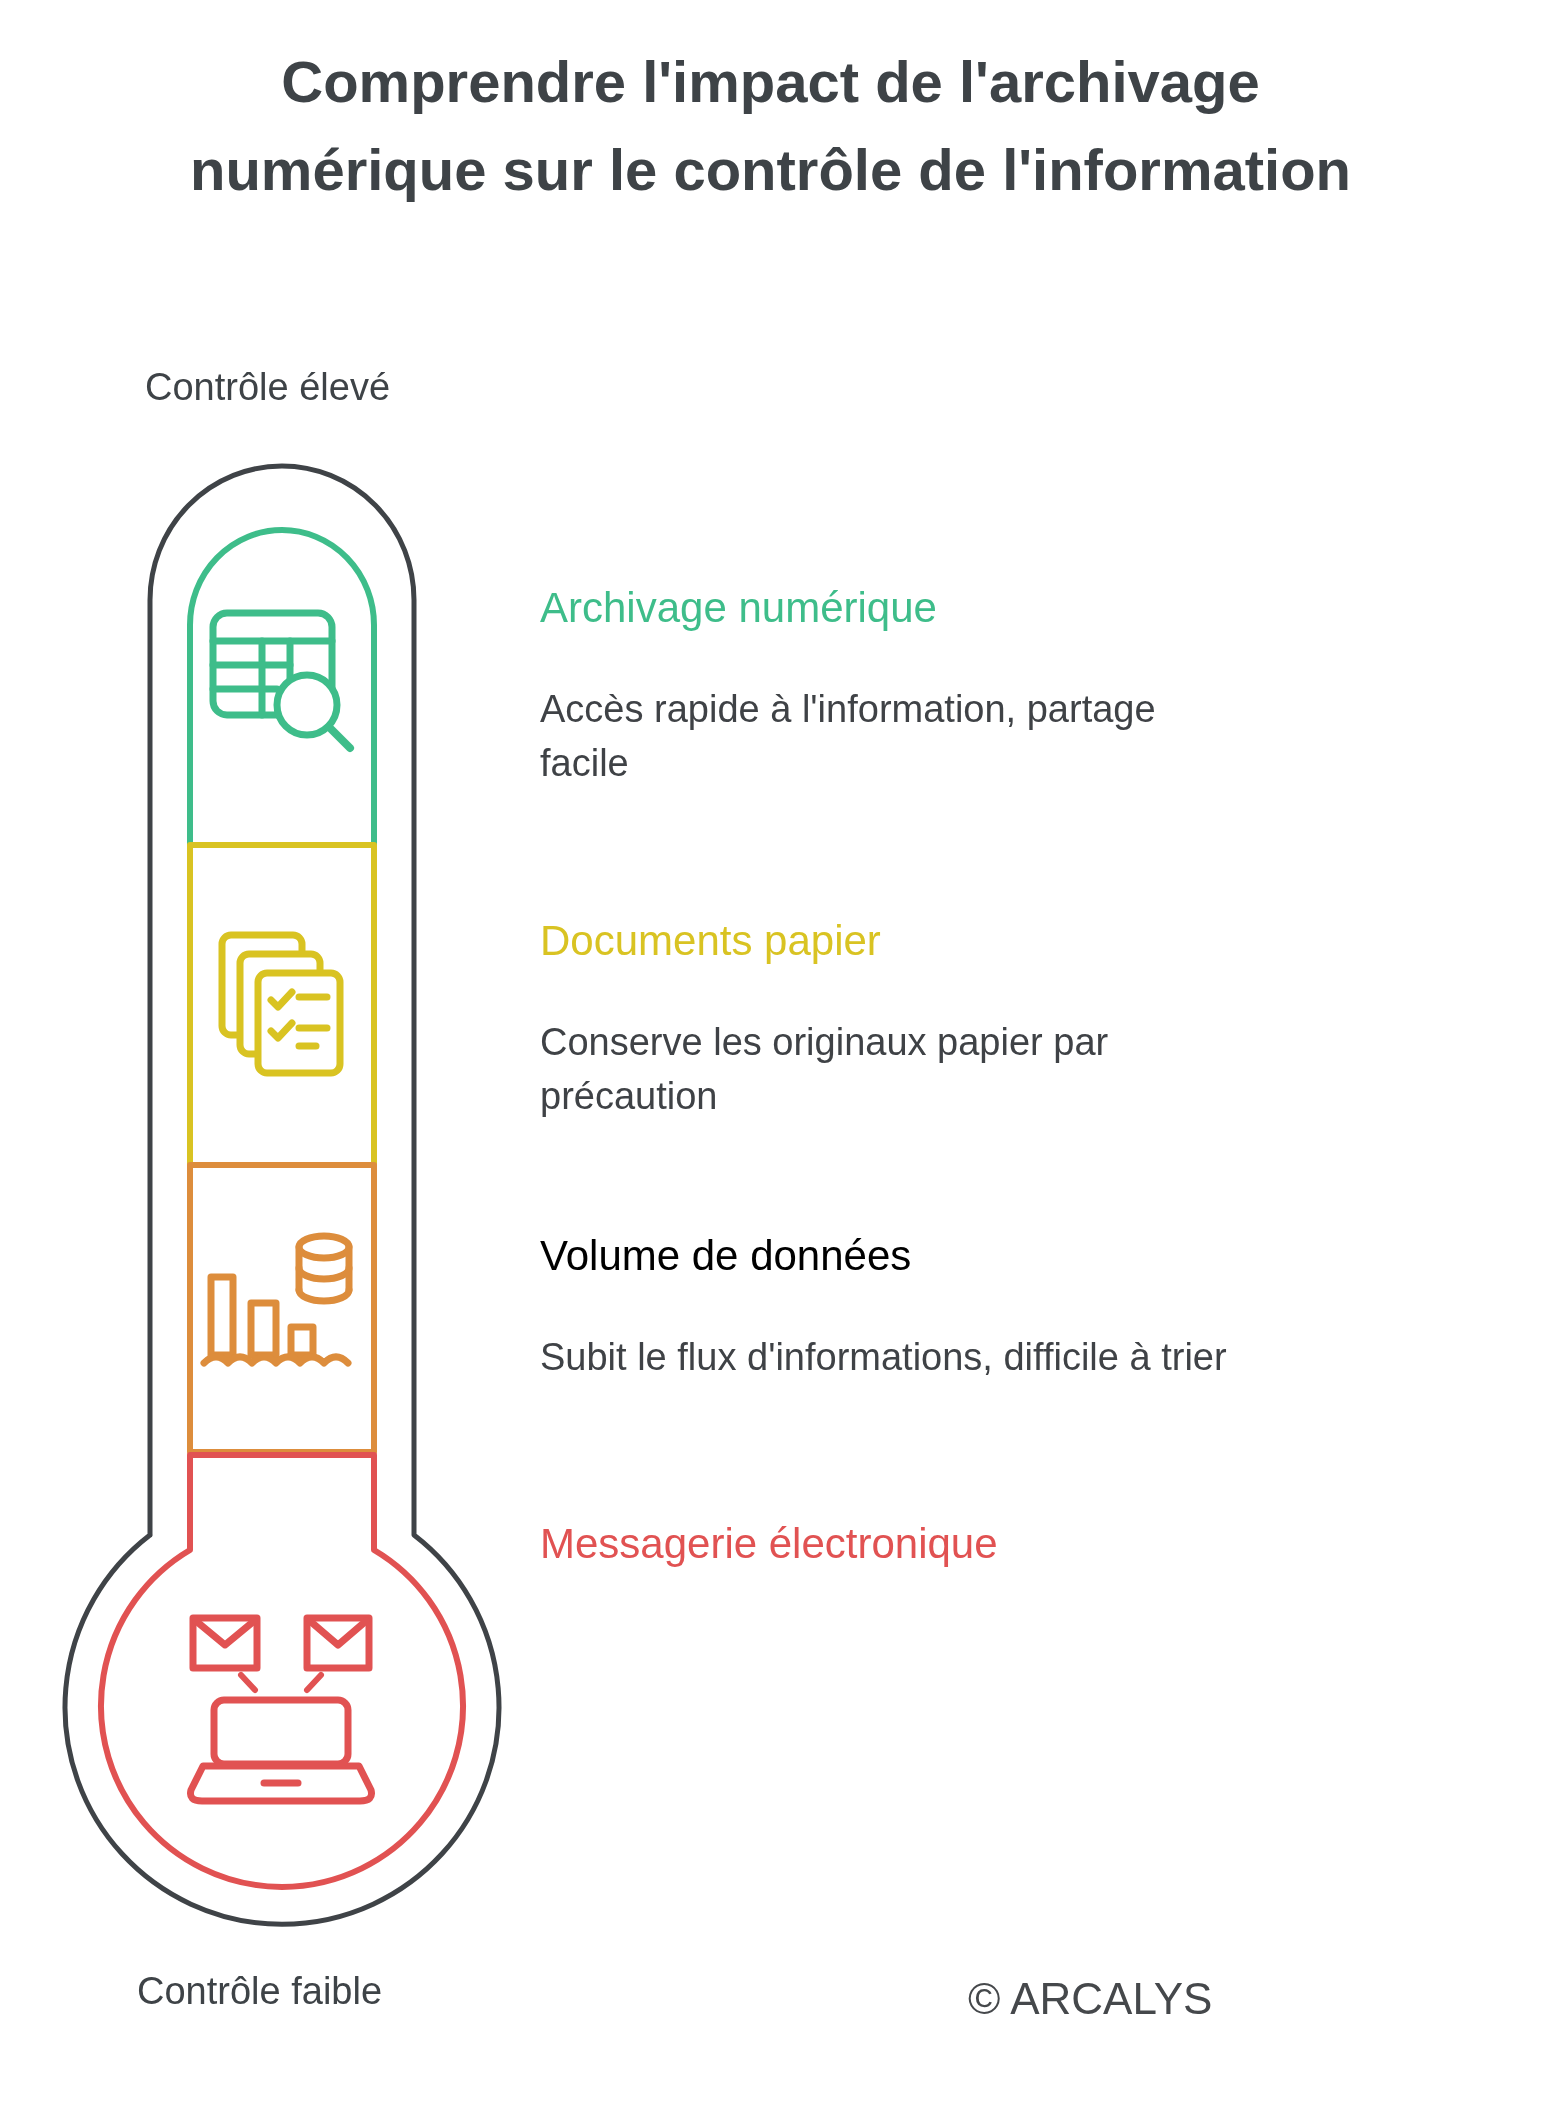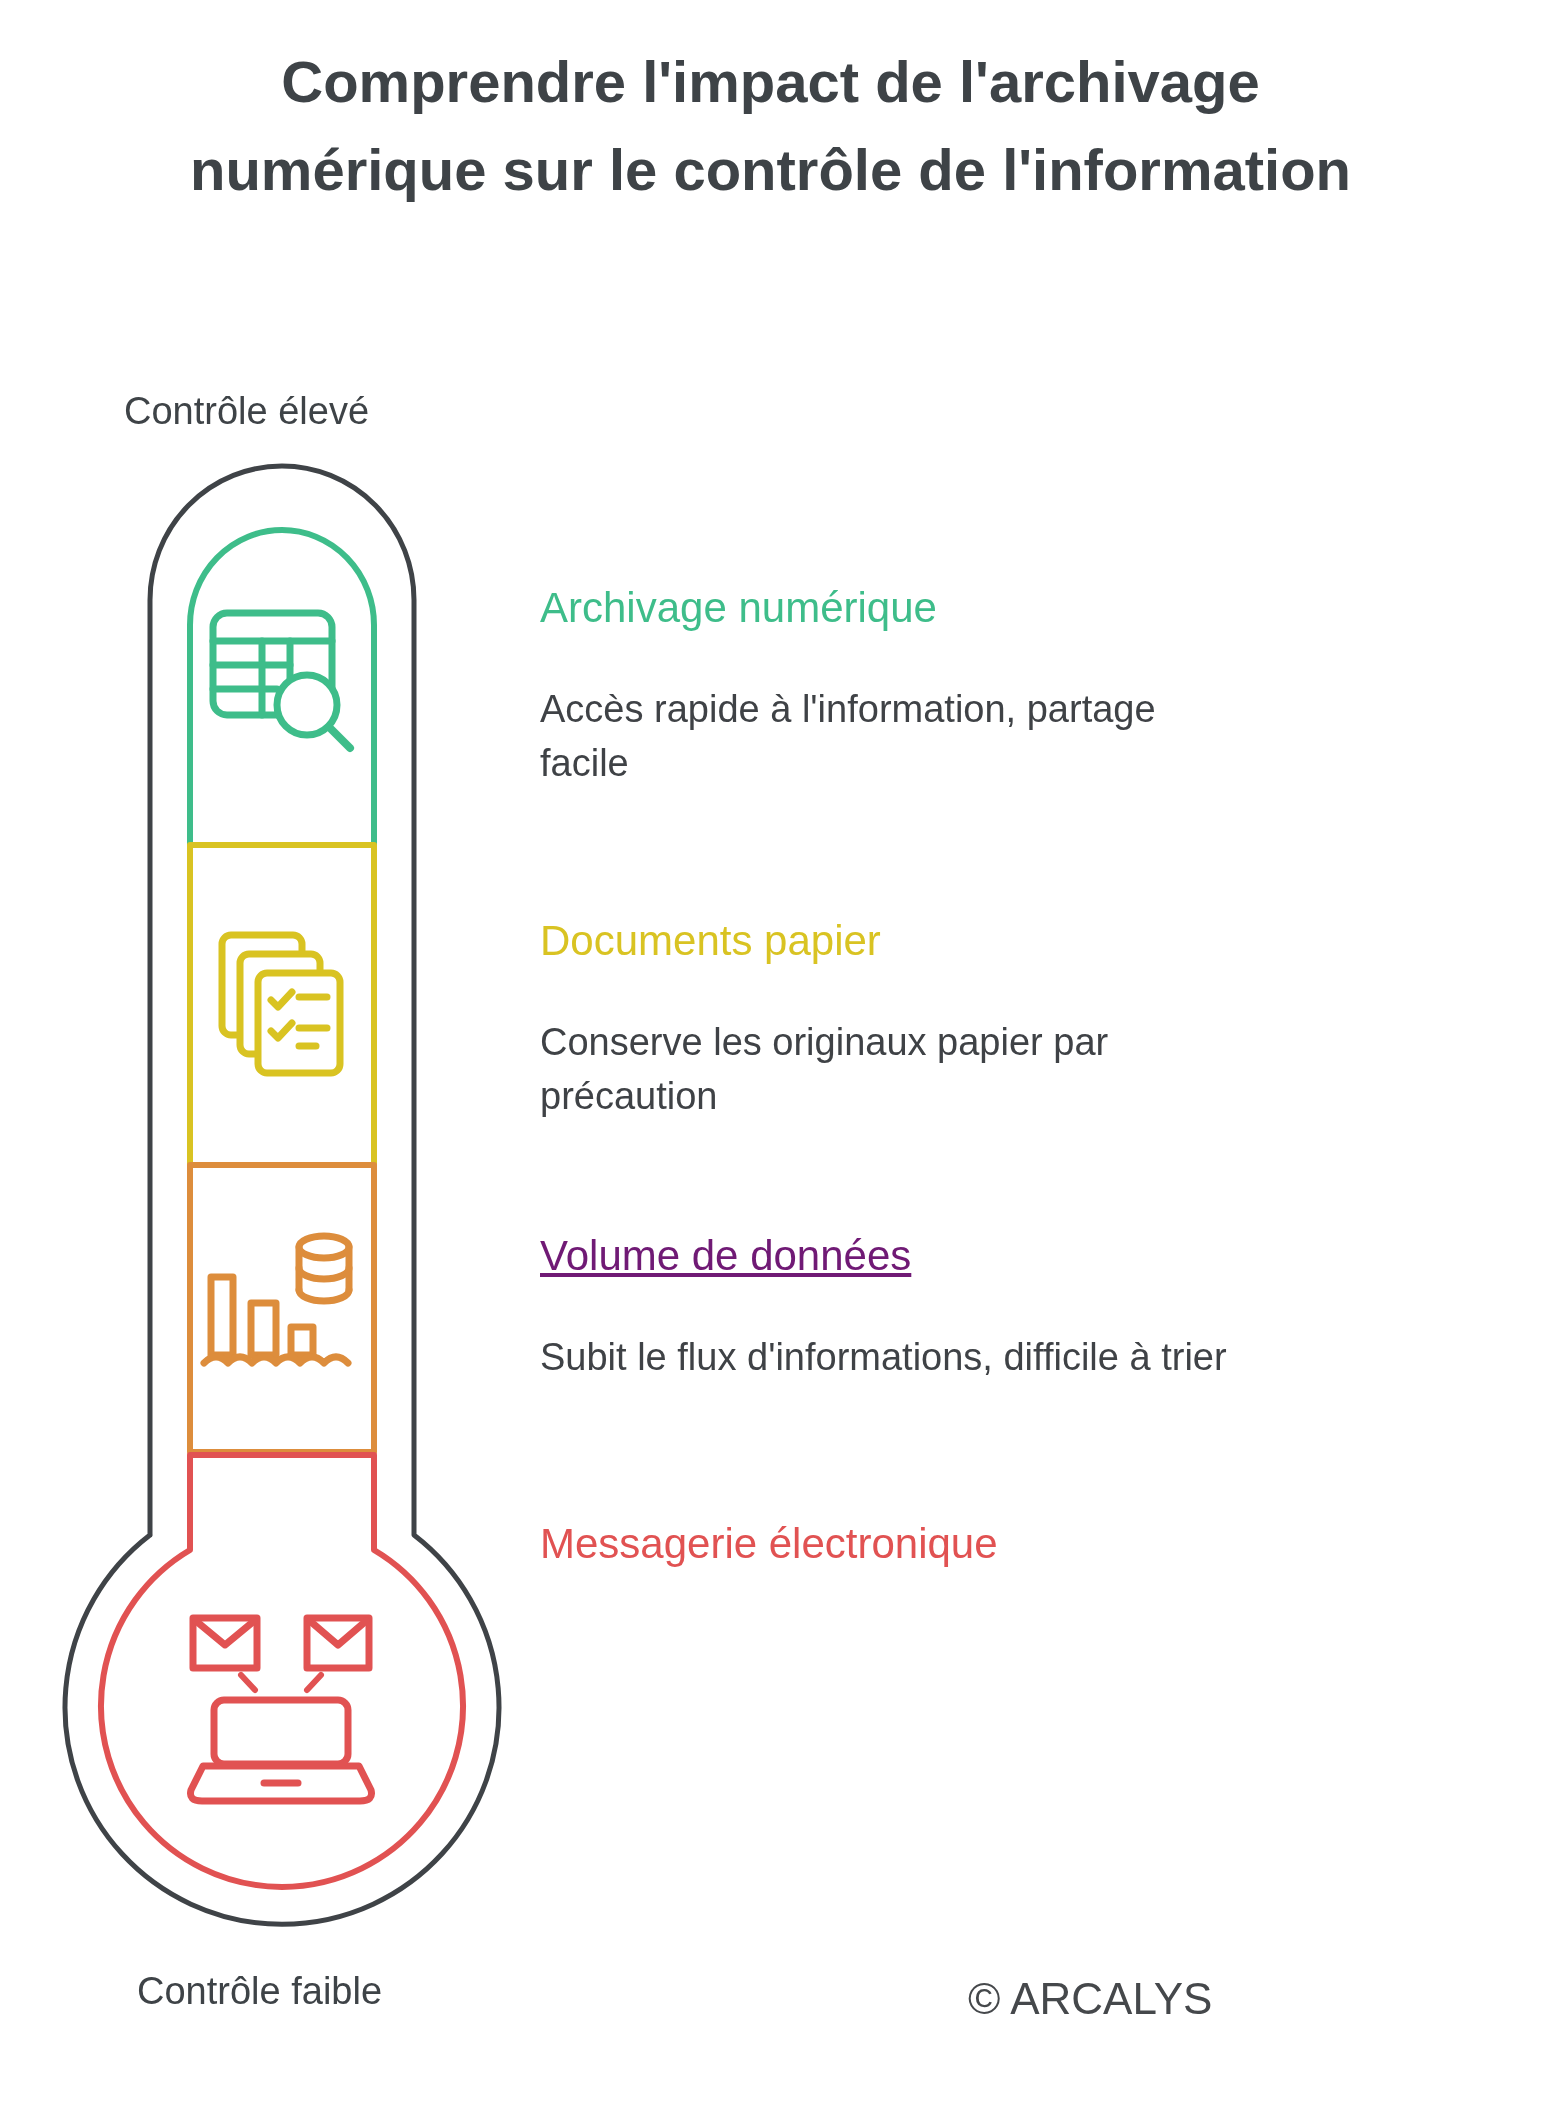--- a/index.html
+++ b/index.html
@@ -24,21 +24,21 @@
   }
   .thermo-svg{
     position:absolute;left:0;top:0;width:1541px;height:2115px;
   }
   .scale-label{
     position:absolute;
     font-size:38px;
     color:#3e4347;
     white-space:nowrap;
   }
-  .label-top{left:124px;top:366px;margin-top:24px;}
+  .label-top{left:145px;top:366px;}
   .label-bottom{left:137px;top:1970px;}
   .copyright{
     position:absolute;
     left:968px;top:1974px;
     font-size:44px;
     color:#45484b;
     white-space:nowrap;
   }
   .sec{position:absolute;left:540px;}
   .sec h2{
@@ -55,21 +55,21 @@
     line-height:54px;
     color:#3f4246;
     white-space:pre-line;
   }
   .sec-0{top:582px;}
   .sec-1{top:915px;}
   .sec-2{top:1230px;}
   .sec-3{top:1518px;}
   .sec-0 h2{color:#3ebd8a;}
   .sec-1 h2{color:#d9c322;}
-  .sec-2 h2{color:#701a75;text-decoration:underline;}
+  .sec-2 h2{color:#000000;}
   .sec-3 h2{color:#e15252;}
 </style>
 </head>
 <body>
 
 <div class="page">
 
   <h1 class="title">Comprendre l'impact de l'archivage
 numérique sur le contrôle de l'information</h1>
 

